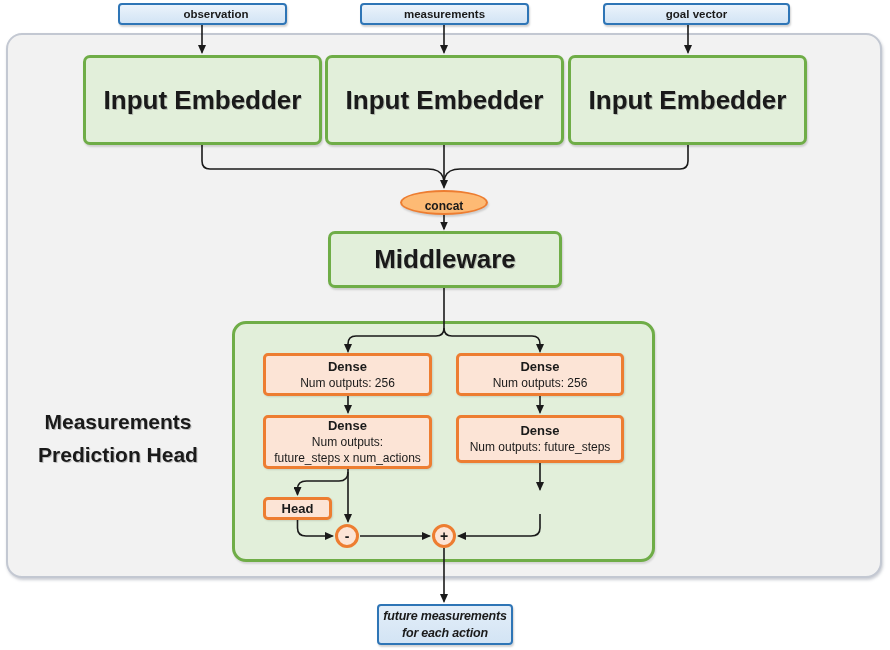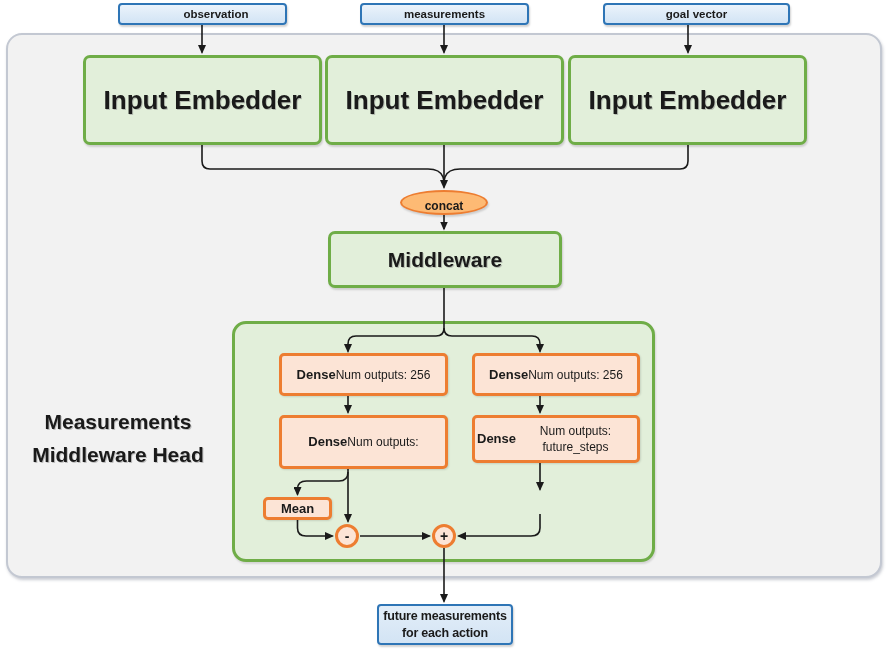--- a/index.html
+++ b/index.html
@@ -27,22 +27,22 @@
   }
   .green {
     background:#E2EFDA; border:3px solid #6FAD47; border-radius:7px;
     font-weight:bold; box-shadow:1px 2px 2px rgba(0,0,0,0.15);
   }
   .orange {
     background:#FCE4D6; border:3px solid #ED7D31; border-radius:5px;
     box-shadow:1px 1px 2px rgba(0,0,0,0.12);
   }
   .emb { font-size:26px; text-shadow:1px 1px 0 rgba(130,130,130,0.45); }
-  .mid { font-size:21px; text-shadow:1px 1px 0 rgba(130,130,130,0.45); }
-  .dense { flex-direction:row; line-height:16px; font-size:12px; padding:2px;margin-left:16px; }
+  .mid { font-size:26px; text-shadow:1px 1px 0 rgba(130,130,130,0.45); }
+  .dense { flex-direction:column; line-height:16px; font-size:12px; padding:2px; }
   .dense .t { font-weight:bold; font-size:13px; display:block; }
   .dense .d { display:block; }
   .small-label { font-weight:bold; font-size:13px; }
   .ellipse {
     left:400px; top:190px; width:88px; height:25px; border-radius:50%;
     background:#fdba74; border:2.5px solid #ED7D31;
     font-weight:bold; font-size:12px; box-shadow:1px 2px 2px rgba(0,0,0,0.15);align-items:flex-end;
   }
   .opcircle {
     width:24px; height:24px; border-radius:50%;
@@ -56,21 +56,21 @@
     text-shadow:1px 1px 0 rgba(130,130,130,0.45);
   }
   .headtitle span { display:block; }
   .outbox {
     left:377px; top:604px; width:136px; height:41px;
     background:linear-gradient(#E3EEF9,#D3E4F4);
     border:2.5px solid #2E75B6; border-radius:4px;
     font-weight:bold; font-size:12.5px; line-height:17px; letter-spacing:-0.2px;
     flex-direction:column; box-shadow:1px 2px 2px rgba(0,0,0,0.18);
   }
-  .outbox span { display:block; }
+  .outbox span { display:block;font-style:italic; }
   .wires { left:0; top:0; width:890px; height:650px; pointer-events:none; }
 </style>
 </head>
 <body>
 
 <div class="canvas">
 
   <div class="abs panel"></div>
   <div class="abs head-box"></div>
 
@@ -126,33 +126,34 @@
   <div class="abs box ellipse">
       <span>concat</span>
     </div>
 
   <div class="abs box green mid" style="left:328px; top:231px; width:234px; height:57px;">
       <span>Middleware</span>
     </div>
 
   <div class="abs headtitle">
     <span>Measurements</span>
-    <span>Middleware Head</span>
+    <span>Prediction Head</span>
   </div>
 
   <div class="abs box orange dense" style="left:263px; top:353px; width:169px; height:43px;">
     <span class="t">Dense</span>
     <span class="d">Num outputs: 256</span>
   </div>
   <div class="abs box orange dense" style="left:263px; top:415px; width:169px; height:54px;">
     <span class="t">Dense</span>
     <span class="d">Num outputs:</span>
+    <span class="d">future_steps x num_actions</span>
   </div>
   <div class="abs box orange small-label" style="left:263px; top:497px; width:69px; height:23px;">
-      <span>Mean</span>
+      <span>Head</span>
     </div>
   <div class="abs opcircle" style="left:335px; top:524px;">
       <span>-</span>
     </div>
 
   <div class="abs box orange dense" style="left:456px; top:353px; width:168px; height:43px;">
     <span class="t">Dense</span>
     <span class="d">Num outputs: 256</span>
   </div>
   <div class="abs box orange dense" style="left:456px; top:415px; width:168px; height:48px;">

